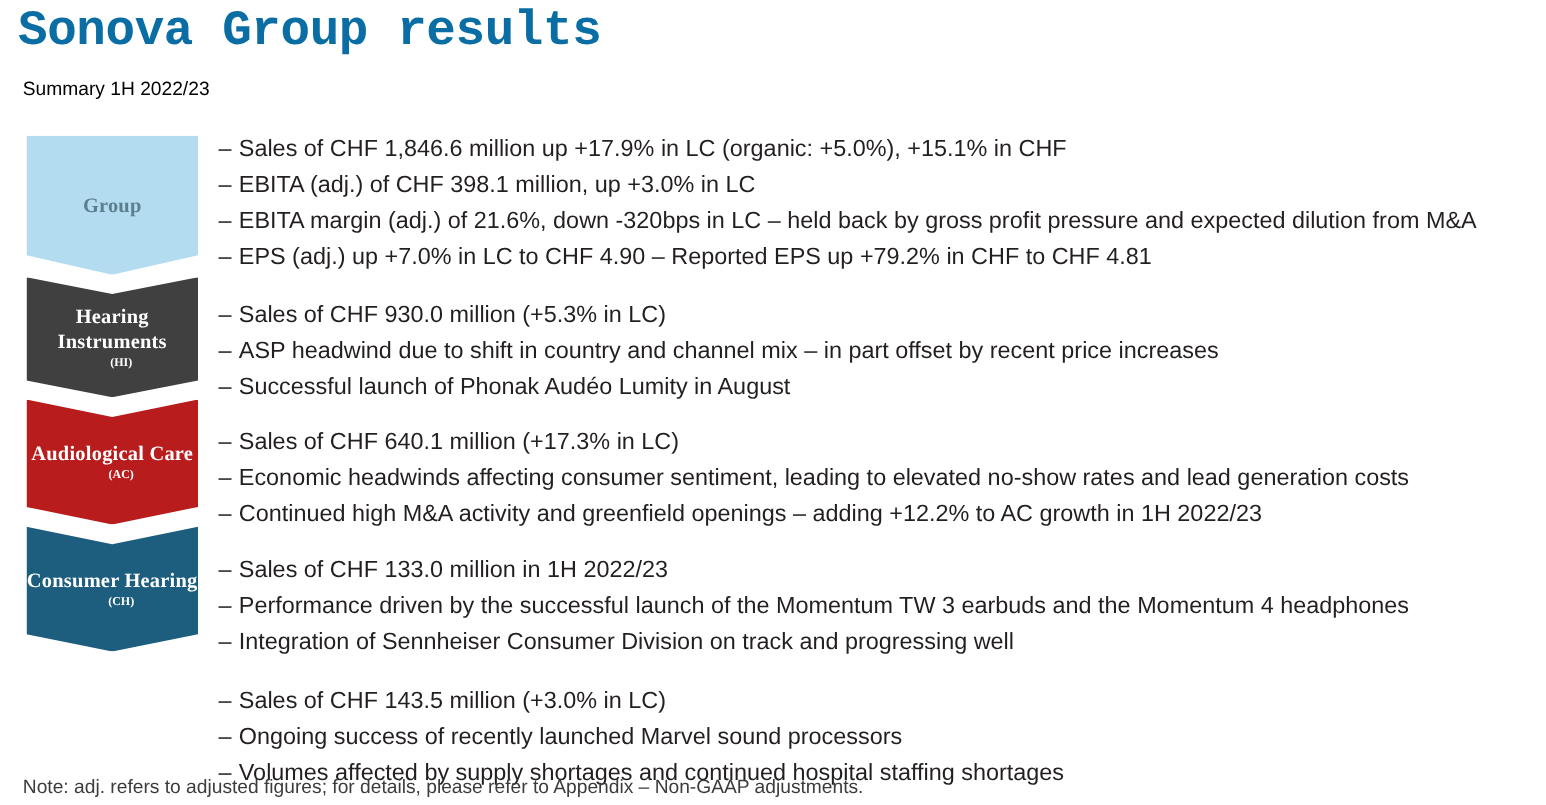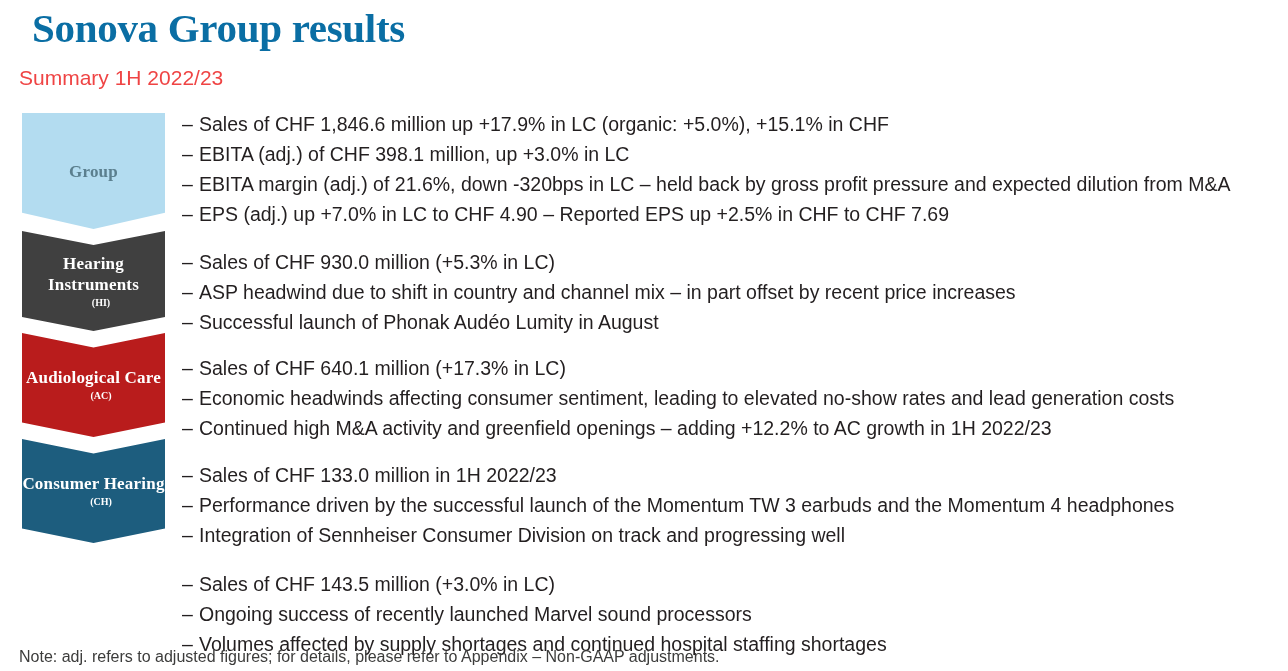--- a/index.html
+++ b/index.html
@@ -17,37 +17,37 @@
   }
 
   .slide {
     position: relative;
     width: 1288px;
     height: 671px;
   }
 
   .title {
     position: absolute;
-    left: 32px;
+    left: 15px;
     top: 4px;
-    font-family: Liberation Serif, serif;
+    font-family: Liberation Mono, monospace;
     font-size: 41px;
     font-weight: bold;
     color: #0a6ea4;
     letter-spacing: -0.3px;
     white-space: nowrap;
   }
 
   .subtitle {
     position: absolute;
     left: 19px;
     top: 66px;
-    font-size: 21px;
+    font-size: 16px;
     font-weight: 400;
-    color: #ef4444;
+    color: #000000;
     white-space: nowrap;
   }
 
   
   .chevrons {
     position: absolute;
     left: 22px;
     top: 113px;
     width: 125px;
   }
@@ -198,21 +198,21 @@
       <div class="bullet-row">
         <span class="dash">–</span>
         <span class="btxt">EBITA (adj.) of CHF 398.1 million, up +3.0% in LC</span>
       </div>
       <div class="bullet-row">
         <span class="dash">–</span>
         <span class="btxt">EBITA margin (adj.) of 21.6%, down -320bps in LC – held back by gross profit pressure and expected dilution from M&amp;A</span>
       </div>
       <div class="bullet-row">
         <span class="dash">–</span>
-        <span class="btxt">EPS (adj.) up +7.0% in LC to CHF 4.90 – Reported EPS up +2.5% in CHF to CHF 7.69</span>
+        <span class="btxt">EPS (adj.) up +7.0% in LC to CHF 4.90 – Reported EPS up +79.2% in CHF to CHF 4.81</span>
       </div>
     </div>
 
     <div class="group-block group-2">
       <div class="bullet-row">
         <span class="dash">–</span>
         <span class="btxt">Sales of CHF 930.0 million (+5.3% in LC)</span>
       </div>
       <div class="bullet-row">
         <span class="dash">–</span>

